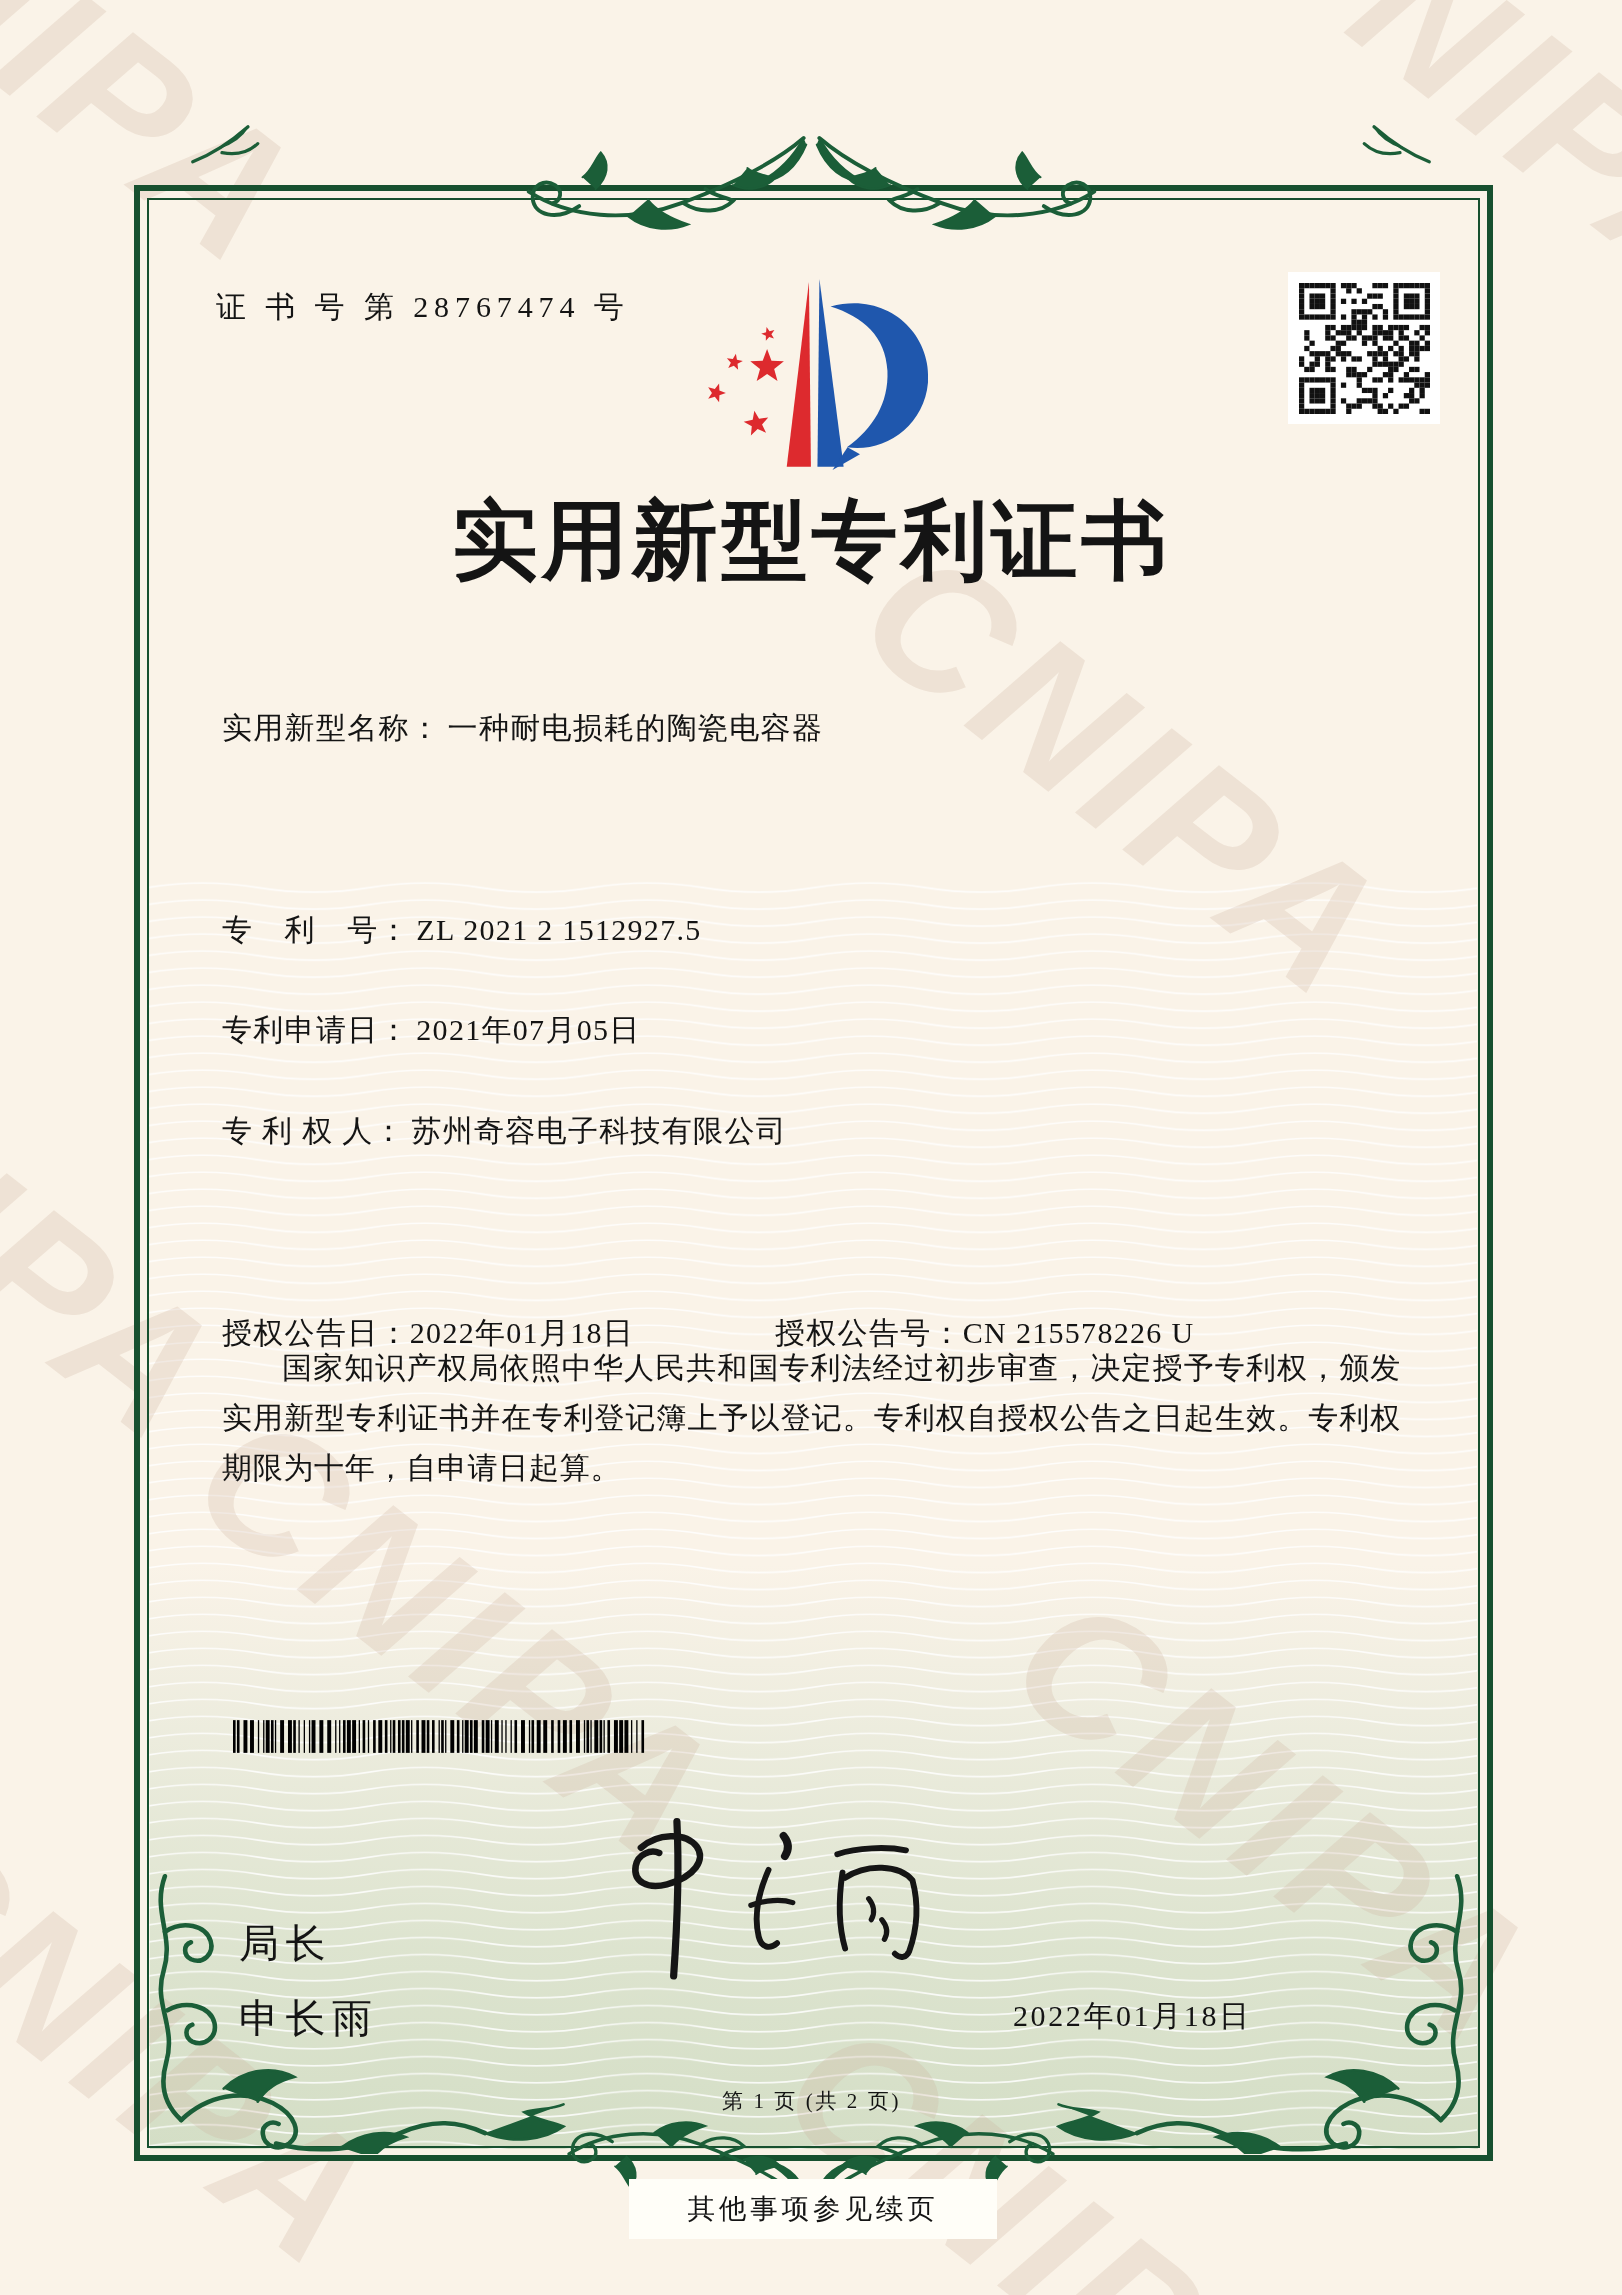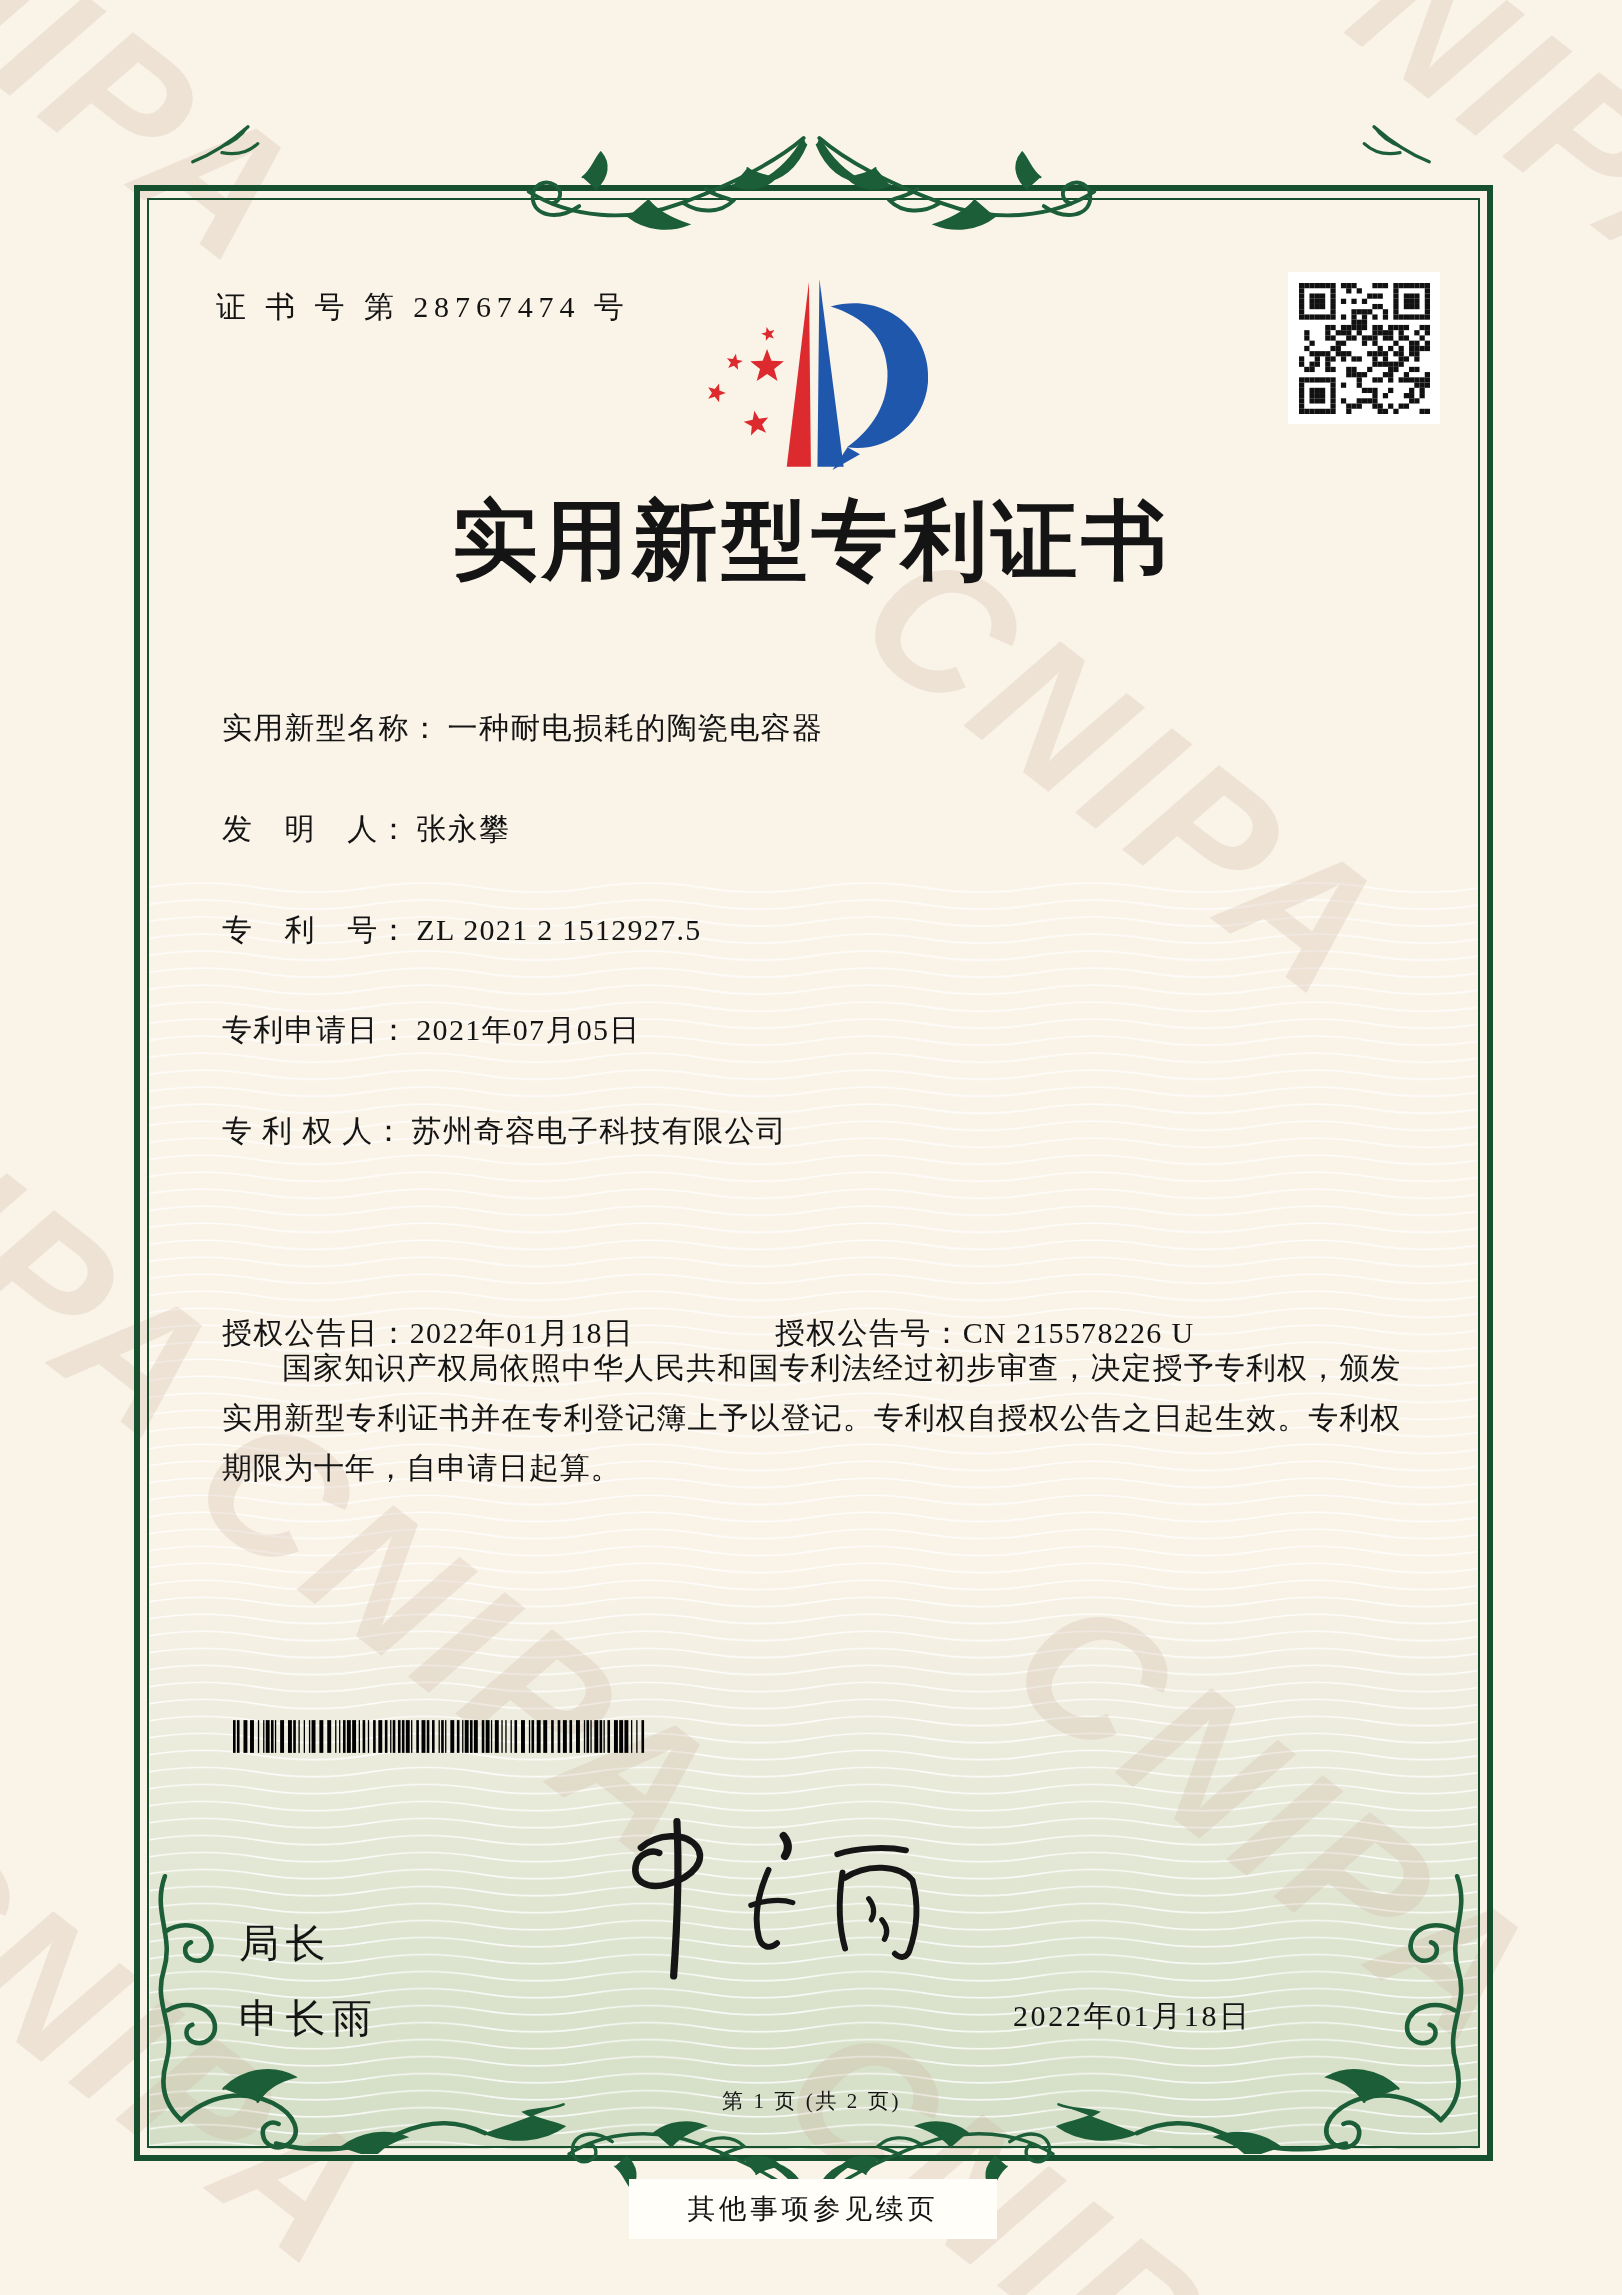--- a/index.html
+++ b/index.html
@@ -421,23 +421,20 @@
         <rect x="184" y="192" width="8" height="8" fill="#111"></rect>
         <rect x="192" y="192" width="8" height="8" fill="#111"></rect>
       </svg>
   </div>
 
   <div class="ct title">实用新型专利证书</div>
 
   <div class="ct row" style="top:708px">
     <span class="flabel">实用新型名称：</span><span>一种耐电损耗的陶瓷电容器</span>
   </div>
-  <div class="ct row" style="top:809px">
-    <span class="flabel">发　明　人：</span><span>张永攀</span>
-  </div>
   <div class="ct row" style="top:910px">
     <span class="flabel">专　利　号：</span><span>ZL 2021 2 1512927.5</span>
   </div>
   <div class="ct row" style="top:1010px">
     <span class="flabel">专利申请日：</span><span>2021年07月05日</span>
   </div>
   <div class="ct row" style="top:1111px">
     <span class="flabel">专 利 权 人：</span><span>苏州奇容电子科技有限公司</span>
   </div>
 

